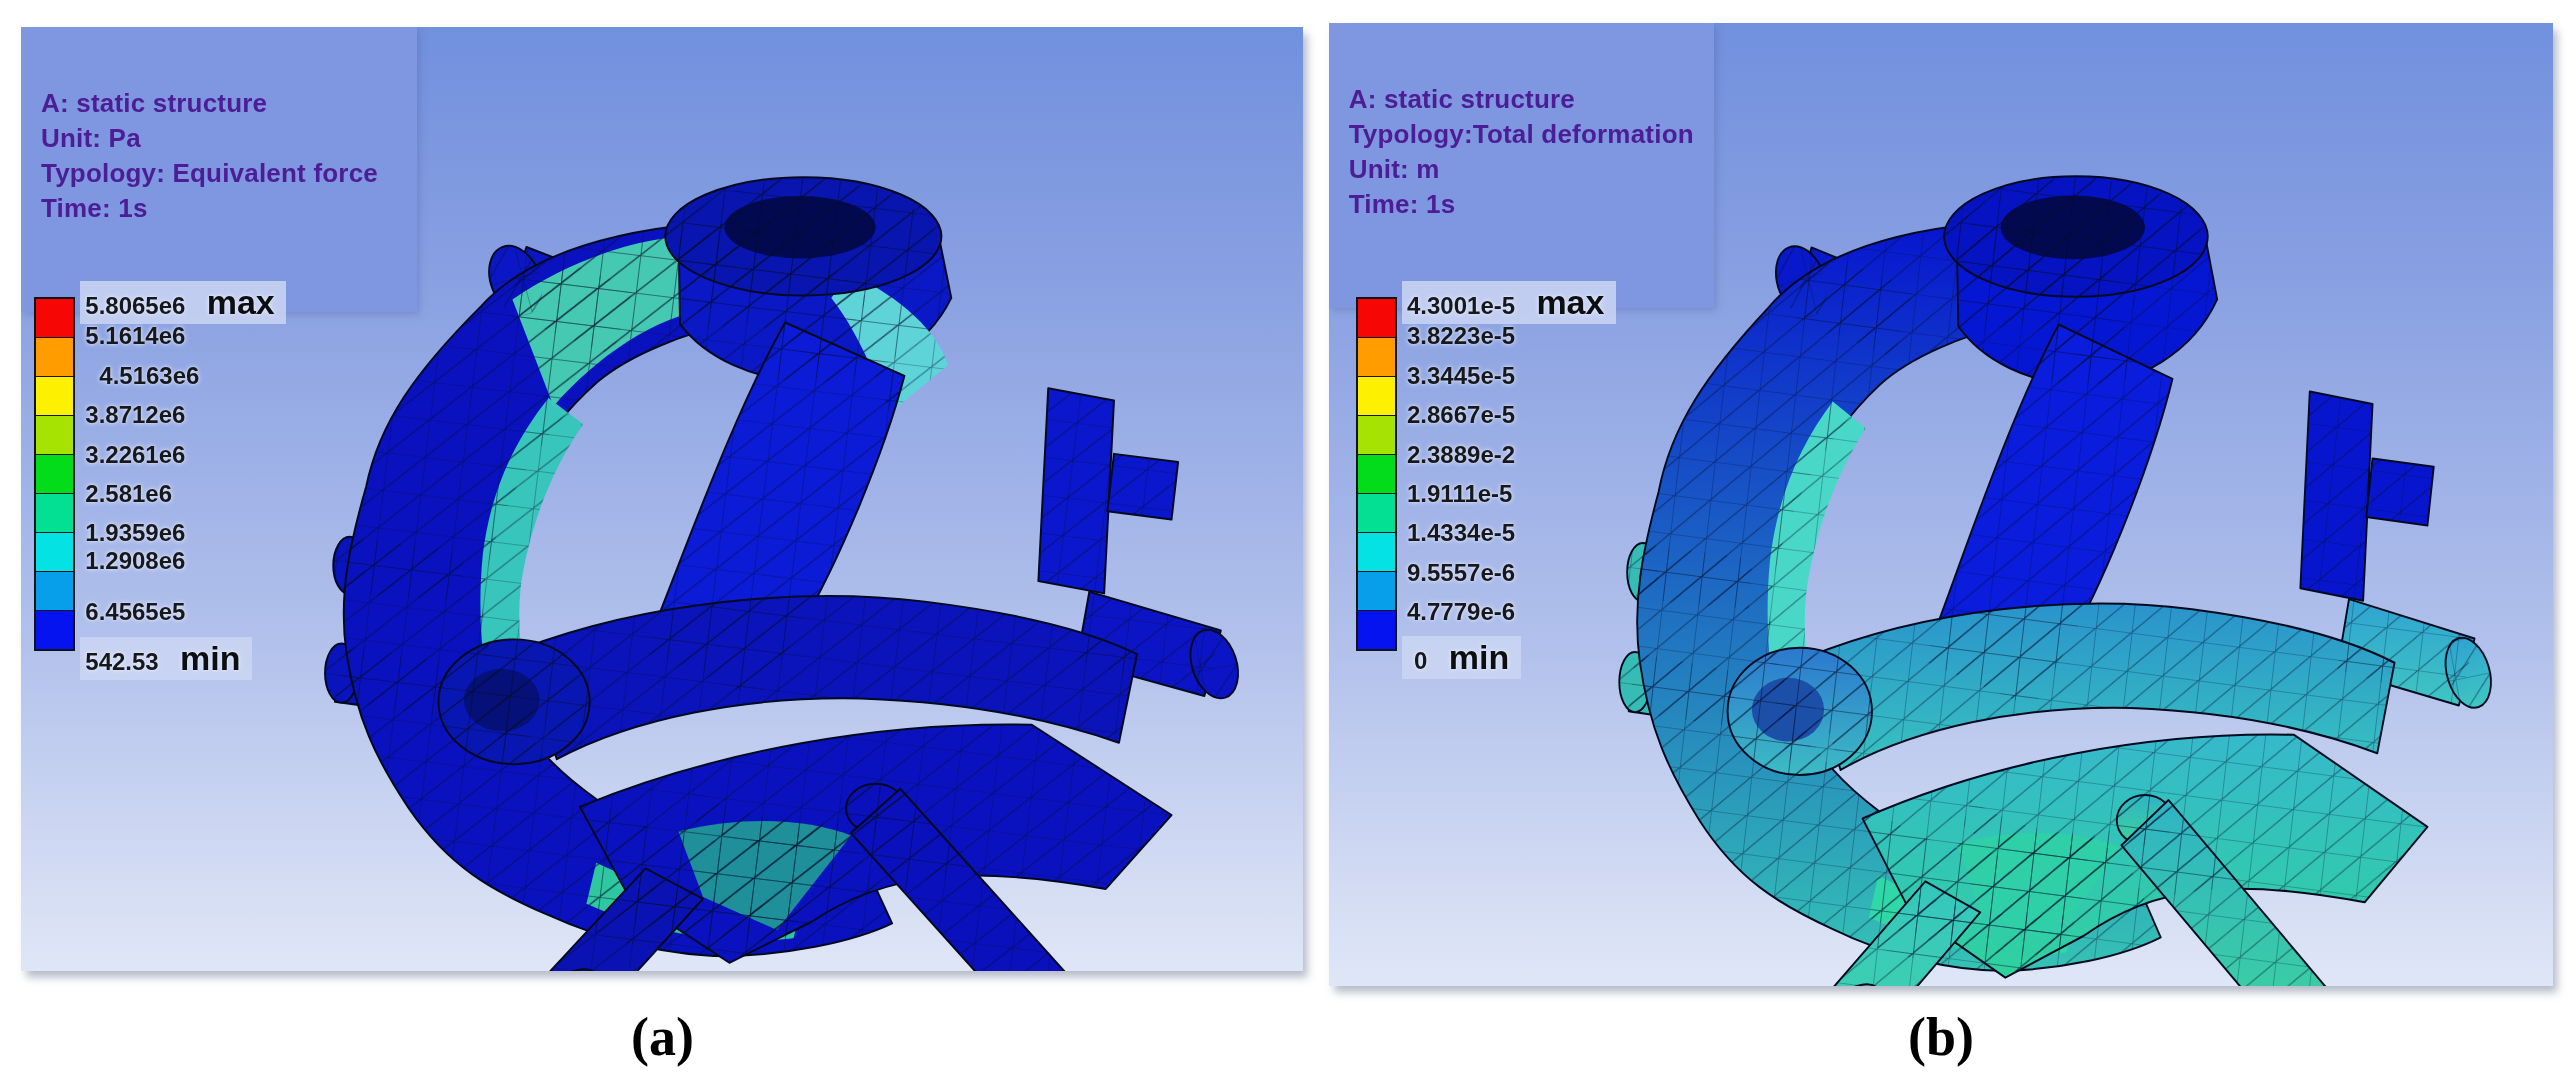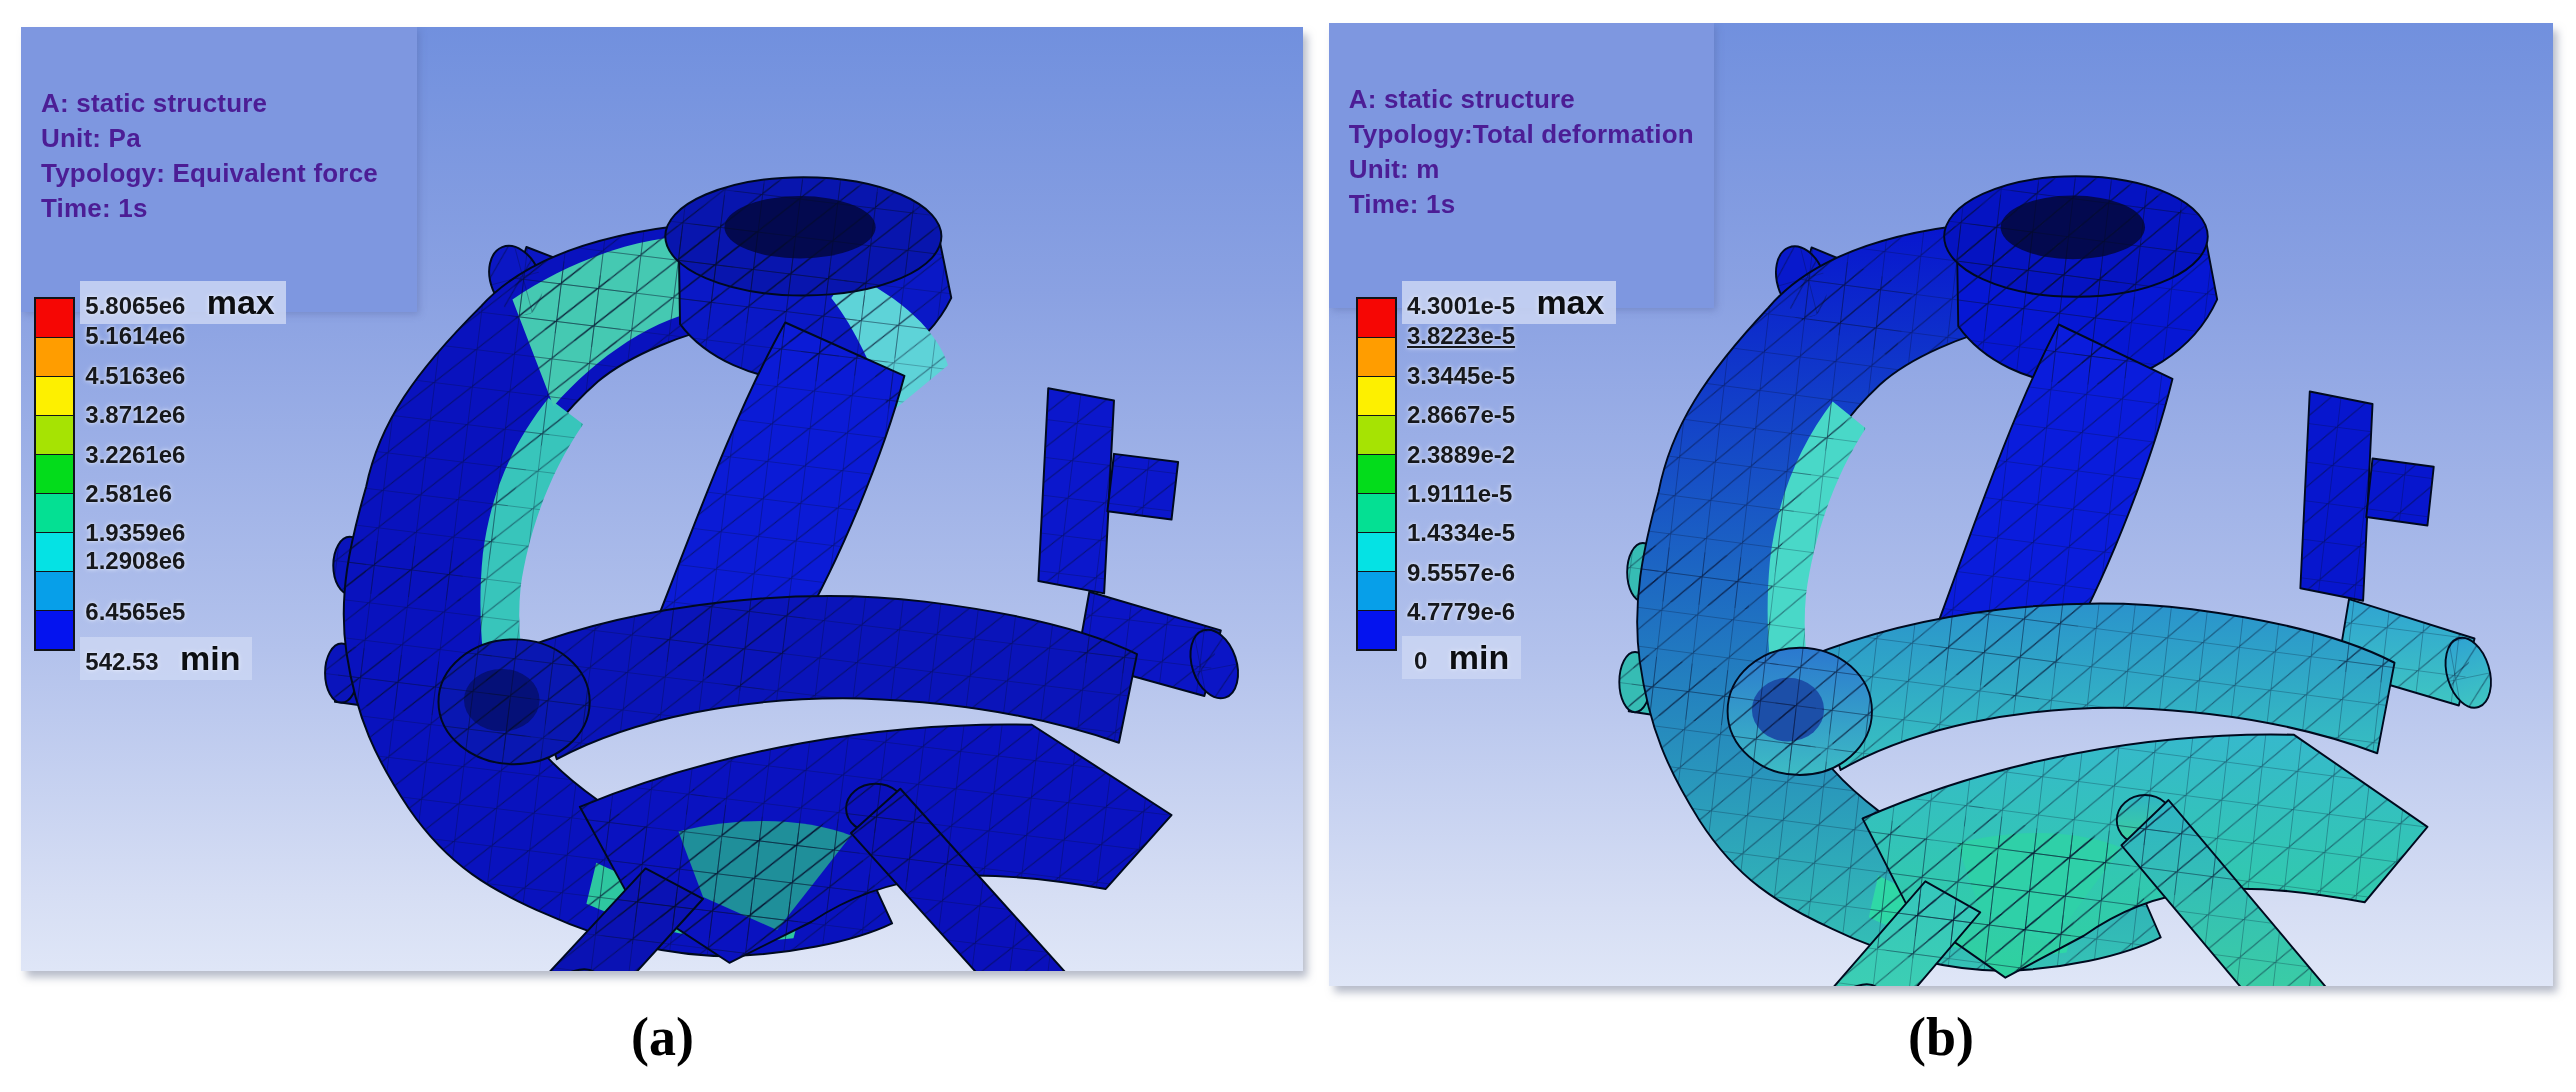--- a/index.html
+++ b/index.html
@@ -116,21 +116,21 @@
           <div class="swatch" style="background: rgb(253, 240, 0);"></div>
           <div class="swatch" style="background: rgb(166, 227, 3);"></div>
           <div class="swatch" style="background: rgb(3, 220, 27);"></div>
           <div class="swatch" style="background: rgb(4, 224, 147);"></div>
           <div class="swatch" style="background: rgb(5, 226, 228);"></div>
           <div class="swatch" style="background: rgb(7, 159, 233);"></div>
           <div class="swatch" style="background: rgb(4, 19, 239);"></div>
         </div>
         <div class="legend-row extreme" style="left: 51px; top: -14px;"><span>5.8065e6</span><span class="suffix">max</span></div>
         <div class="legend-row" style="left: 51px; top: 25.4px;"><span>5.1614e6</span></div>
-        <div class="legend-row" style="left: 51px; top: 65px;"><span>4.5163e6</span></div>
+        <div class="legend-row" style="left: 65px; top: 65px;"><span>4.5163e6</span></div>
         <div class="legend-row" style="left: 51px; top: 104px;"><span>3.8712e6</span></div>
         <div class="legend-row" style="left: 51px; top: 144px;"><span>3.2261e6</span></div>
         <div class="legend-row" style="left: 51px; top: 183px;"><span>2.581e6</span></div>
         <div class="legend-row" style="left: 51px; top: 222px;"><span>1.9359e6</span></div>
         <div class="legend-row" style="left: 51px; top: 250px;"><span>1.2908e6</span></div>
         <div class="legend-row" style="left: 51px; top: 301px;"><span>6.4565e5</span></div>
         <div class="legend-row extreme" style="left: 51px; top: 342px;"><span>542.53</span><span class="suffix">min</span></div>
       </div>
   </section>
 
@@ -248,21 +248,21 @@
           <div class="swatch" style="background: rgb(255, 157, 0);"></div>
           <div class="swatch" style="background: rgb(253, 240, 0);"></div>
           <div class="swatch" style="background: rgb(166, 227, 3);"></div>
           <div class="swatch" style="background: rgb(3, 220, 27);"></div>
           <div class="swatch" style="background: rgb(4, 224, 147);"></div>
           <div class="swatch" style="background: rgb(5, 226, 228);"></div>
           <div class="swatch" style="background: rgb(7, 159, 233);"></div>
           <div class="swatch" style="background: rgb(4, 19, 239);"></div>
         </div>
         <div class="legend-row extreme" style="left: 51px; top: -14px;"><span>4.3001e-5</span><span class="suffix">max</span></div>
-        <div class="legend-row" style="left: 51px; top: 25.4px; text-decoration: underline;"><span>3.8223e-5</span></div>
+        <div class="legend-row" style="left: 51px; top: 25.4px;"><span>3.8223e-5</span></div>
         <div class="legend-row" style="left: 51px; top: 65px;"><span>3.3445e-5</span></div>
         <div class="legend-row" style="left: 51px; top: 104px;"><span>2.8667e-5</span></div>
         <div class="legend-row" style="left: 51px; top: 144px;"><span>2.3889e-2</span></div>
         <div class="legend-row" style="left: 51px; top: 183px;"><span>1.9111e-5</span></div>
         <div class="legend-row" style="left: 51px; top: 222px;"><span>1.4334e-5</span></div>
         <div class="legend-row" style="left: 51px; top: 262px;"><span>9.5557e-6</span></div>
         <div class="legend-row" style="left: 51px; top: 301px;"><span>4.7779e-6</span></div>
         <div class="legend-row extreme" style="left: 51px; top: 341px; padding-left: 12px;"><span>0</span><span class="suffix">min</span></div>
       </div>
   </section>

